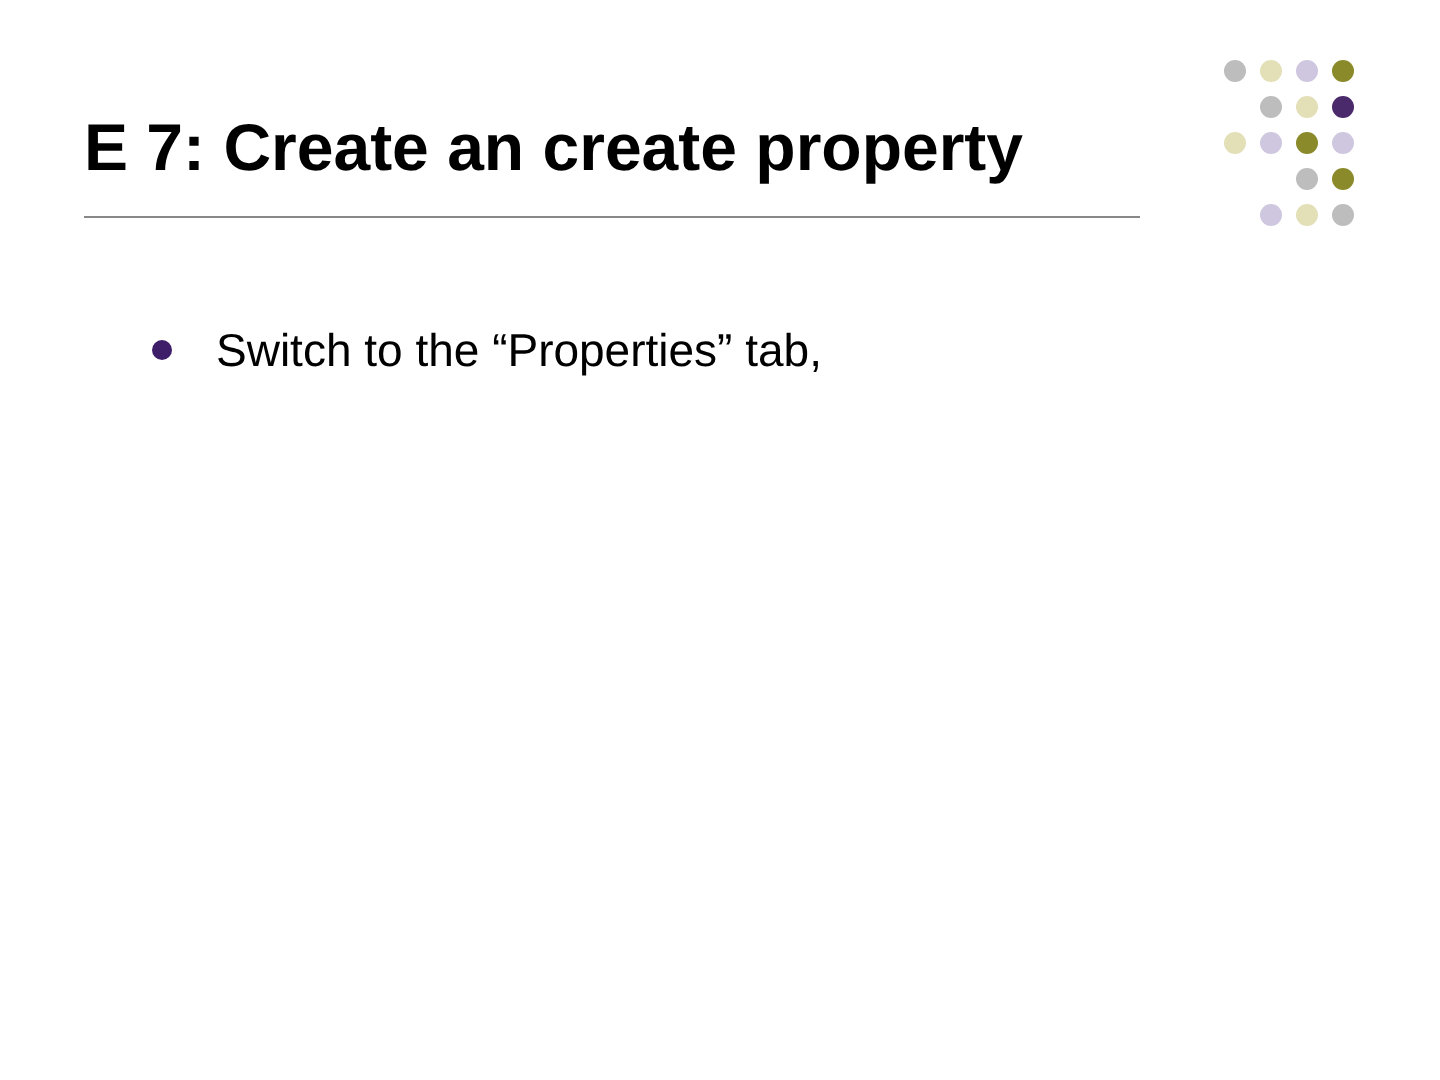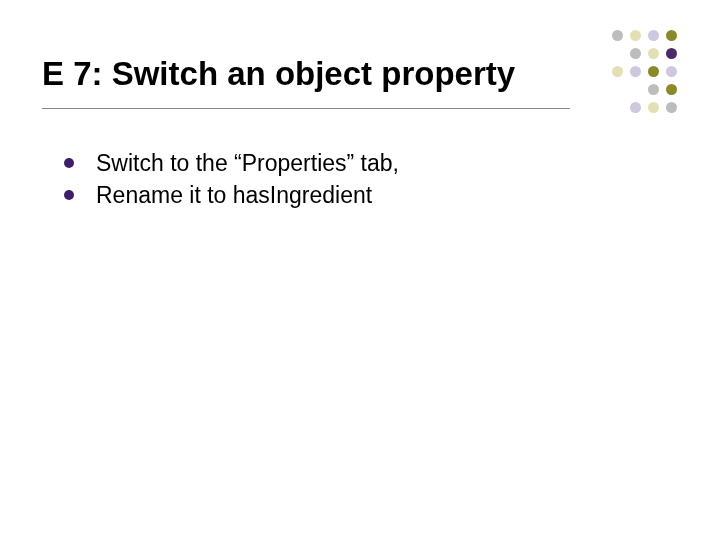--- a/index.html
+++ b/index.html
@@ -3,21 +3,21 @@
 <meta charset="utf-8">
 <style>
 html,body{margin:0;padding:0;width:720px;height:540px;background:#fff;font-family:Arial,Helvetica,sans-serif;overflow:hidden}
 .slide{position:relative;width:720px;height:540px}
 .decor{position:absolute;top:30px;right:28px;width:110px;height:90px}
 .dot{position:absolute;width:11px;height:11px;border-radius:50%}
 .title-wrap{position:absolute;left:42px;top:56px;right:40px}
 .title{font-size:33px;font-weight:bold;color:#000;line-height:1.1}
 .rule{position:absolute;left:42px;top:108px;right:150px;height:1px;background:#888}
 .content{position:absolute;left:60px;top:148px;right:50px}
-ul{margin:0;padding:0;list-style:none}
+ul{margin:12px;padding:0;list-style:none}
 li{position:relative;padding-left:36px;font-size:23px;color:#000;line-height:1.32;margin-bottom:2px}
 li::before{content:"";position:absolute;left:4px;top:10px;width:10px;height:10px;border-radius:50%;background:#3e1e68}
 </style>
 </head>
 <body>
 
 <div class="slide">
 
   <div class="decor">
     <span class="dot d1" style="left: 30px; top: 0px; background: rgb(189, 189, 189);"></span>
@@ -32,24 +32,23 @@
     <span class="dot d10" style="left: 66px; top: 36px; background: rgb(138, 138, 42);"></span>
     <span class="dot d11" style="left: 84px; top: 36px; background: rgb(207, 199, 223);"></span>
     <span class="dot d12" style="left: 66px; top: 54px; background: rgb(189, 189, 189);"></span>
     <span class="dot d13" style="left: 84px; top: 54px; background: rgb(138, 138, 42);"></span>
     <span class="dot d14" style="left: 48px; top: 72px; background: rgb(207, 199, 223);"></span>
     <span class="dot d15" style="left: 66px; top: 72px; background: rgb(227, 224, 184);"></span>
     <span class="dot d16" style="left: 84px; top: 72px; background: rgb(189, 189, 189);"></span>
   </div>
 
   <div class="title-wrap">
-    <div class="title">E 7: Switch an object property</div>
+    <div class="title">E 7: Create an create property</div>
   </div>
   <div class="rule"></div>
 
   <div class="content">
     <ul>
       <li>Switch to the “Properties” tab,</li>
-      <li>Rename it to hasIngredient</li>
     </ul>
   </div>
 
 </div>
 
 </body></html>

